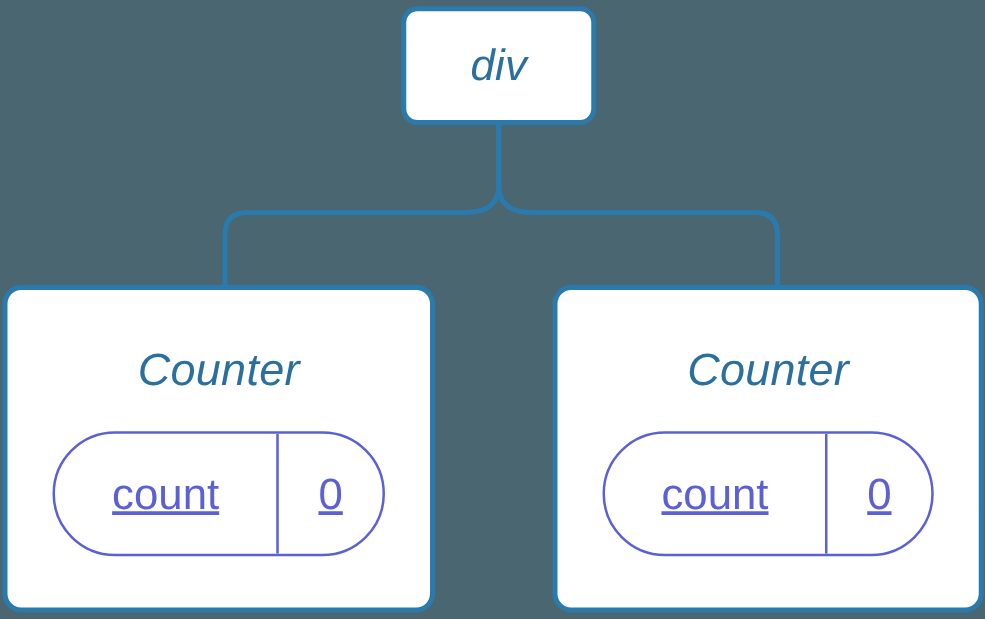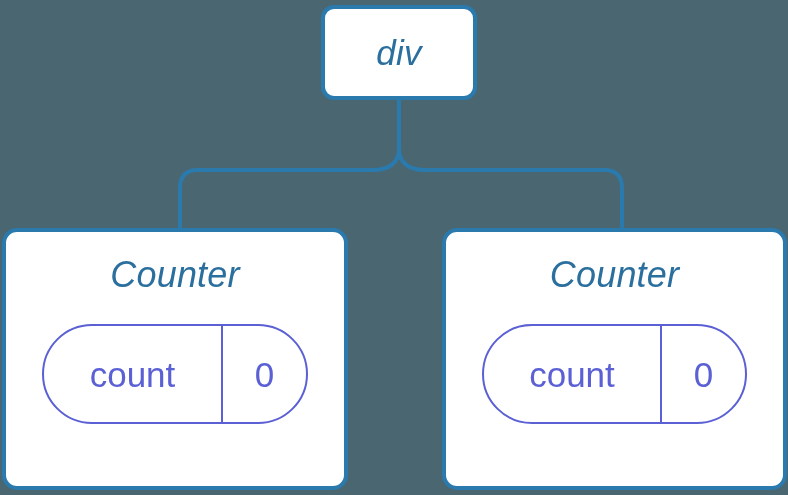--- a/index.html
+++ b/index.html
@@ -66,21 +66,21 @@
     letter-spacing: 0.2px;
     line-height: 1;
     white-space: nowrap;
     font-style: italic;
   }
   .node-root .node-label {
     font-size: 35px;
   }
   .node-child .node-label {
     font-size: 36px;
-    margin-top: 25px;
+    margin-top: 46px;
   }
   .state-pill {
     margin-top: 31px;
     height: 100px;
     display: flex;
     align-items: stretch;
     border: 2px solid #5b60d4;
     border-radius: 50px;
     box-sizing: border-box;
     background: transparent;
@@ -93,20 +93,21 @@
     width: 265px;
   }
   .state-key, .state-val {
     display: flex;
     align-items: center;
     justify-content: center;
     color: #5b60d4;
     font-size: 35px;
     line-height: 1;
     white-space: nowrap;
+    text-decoration: underline;
   }
   .state-key {
     flex: 0 0 auto;
     padding: 0 2px;
   }
   .pill-left .state-key { width: 173px; }
   .pill-right .state-key { width: 172px; }
   .state-val {
     flex: 1 1 auto;
     border-left: 2px solid #5b60d4;

